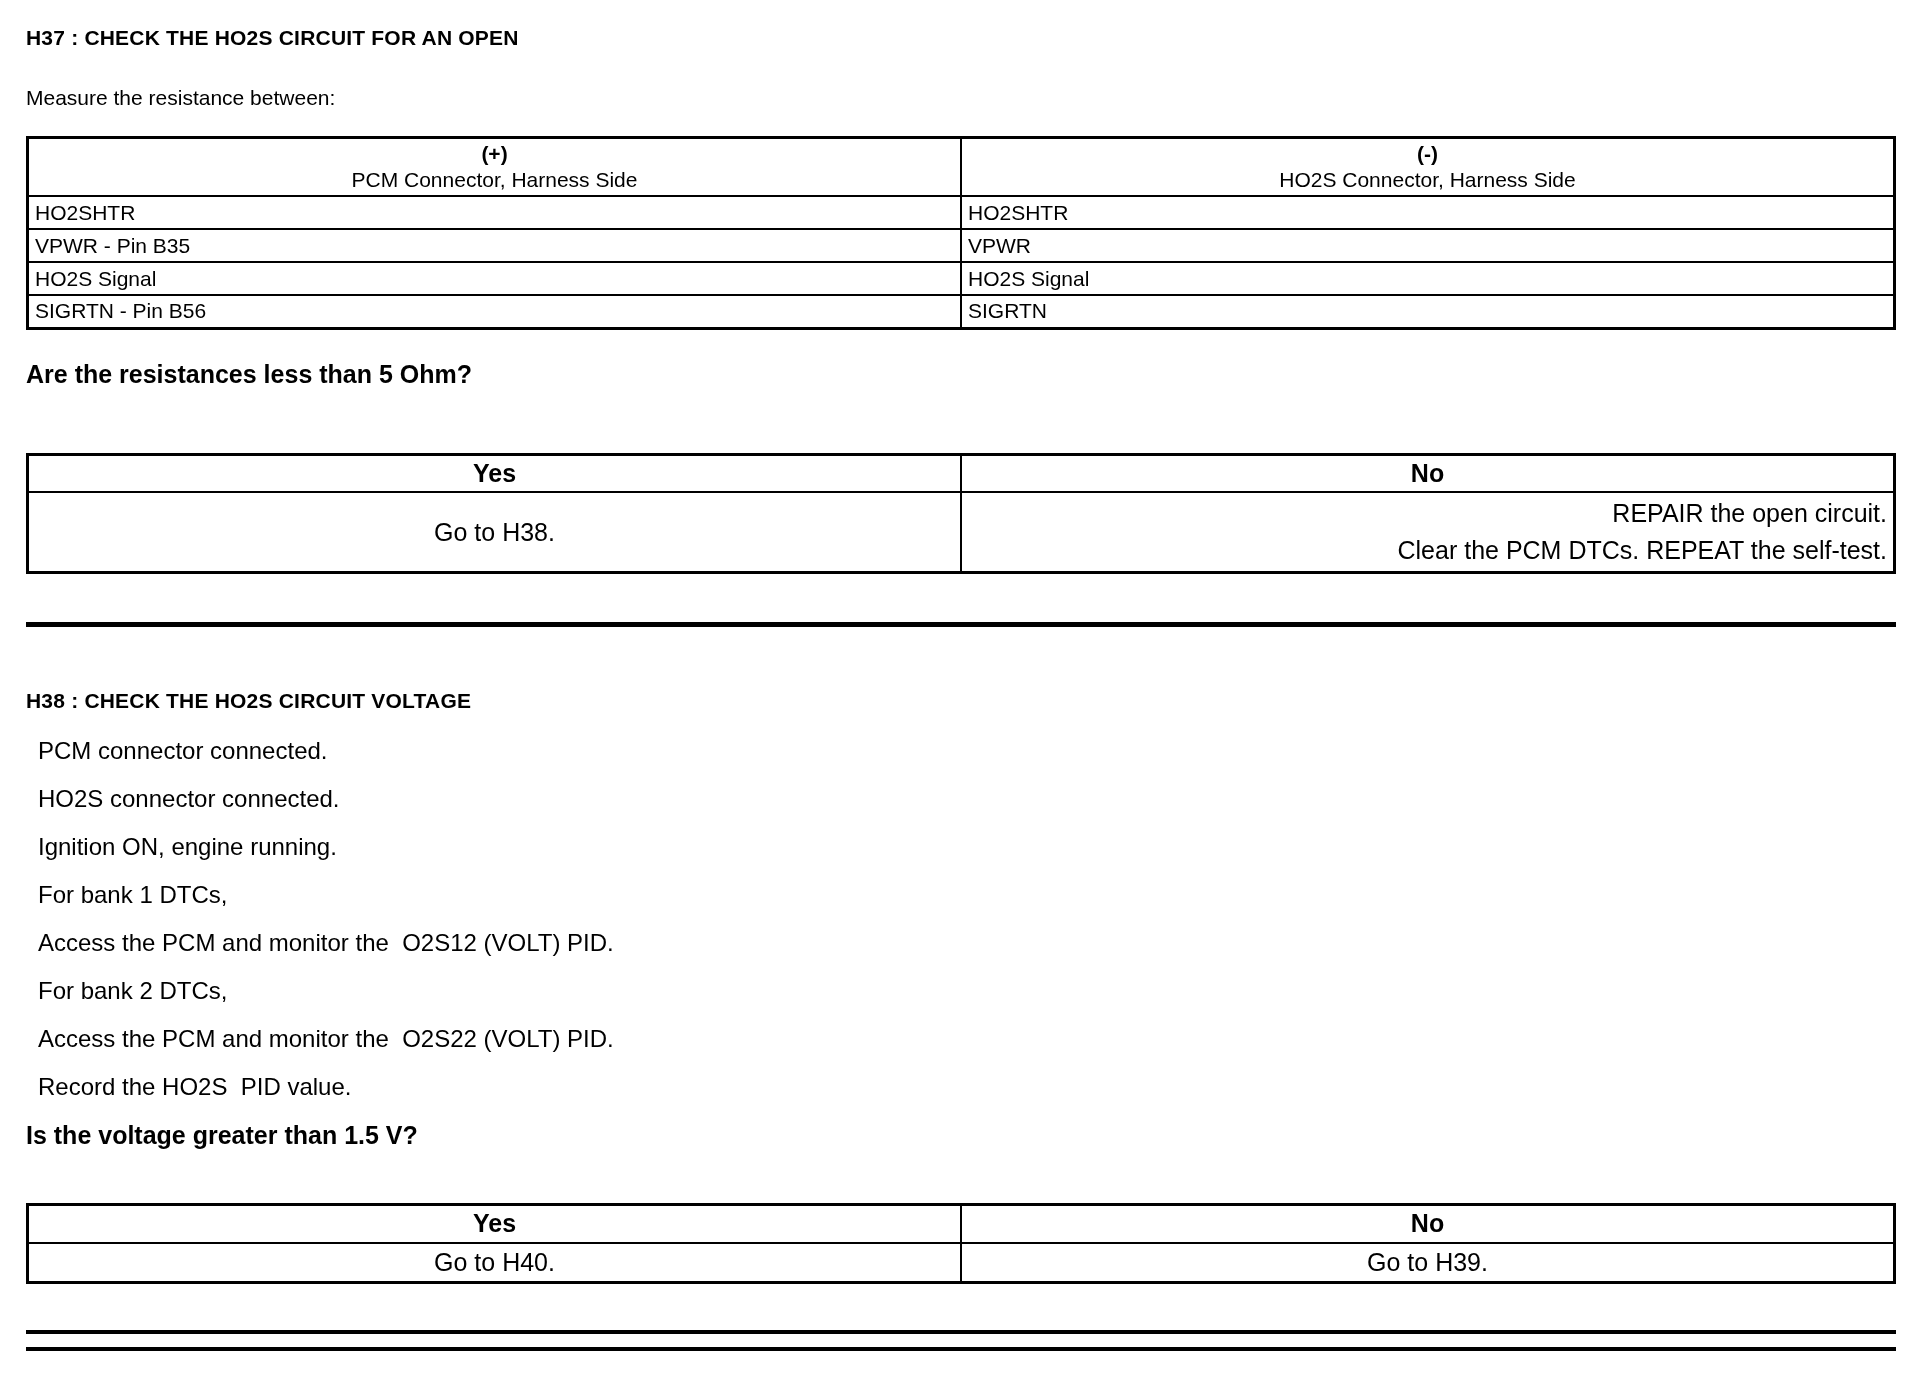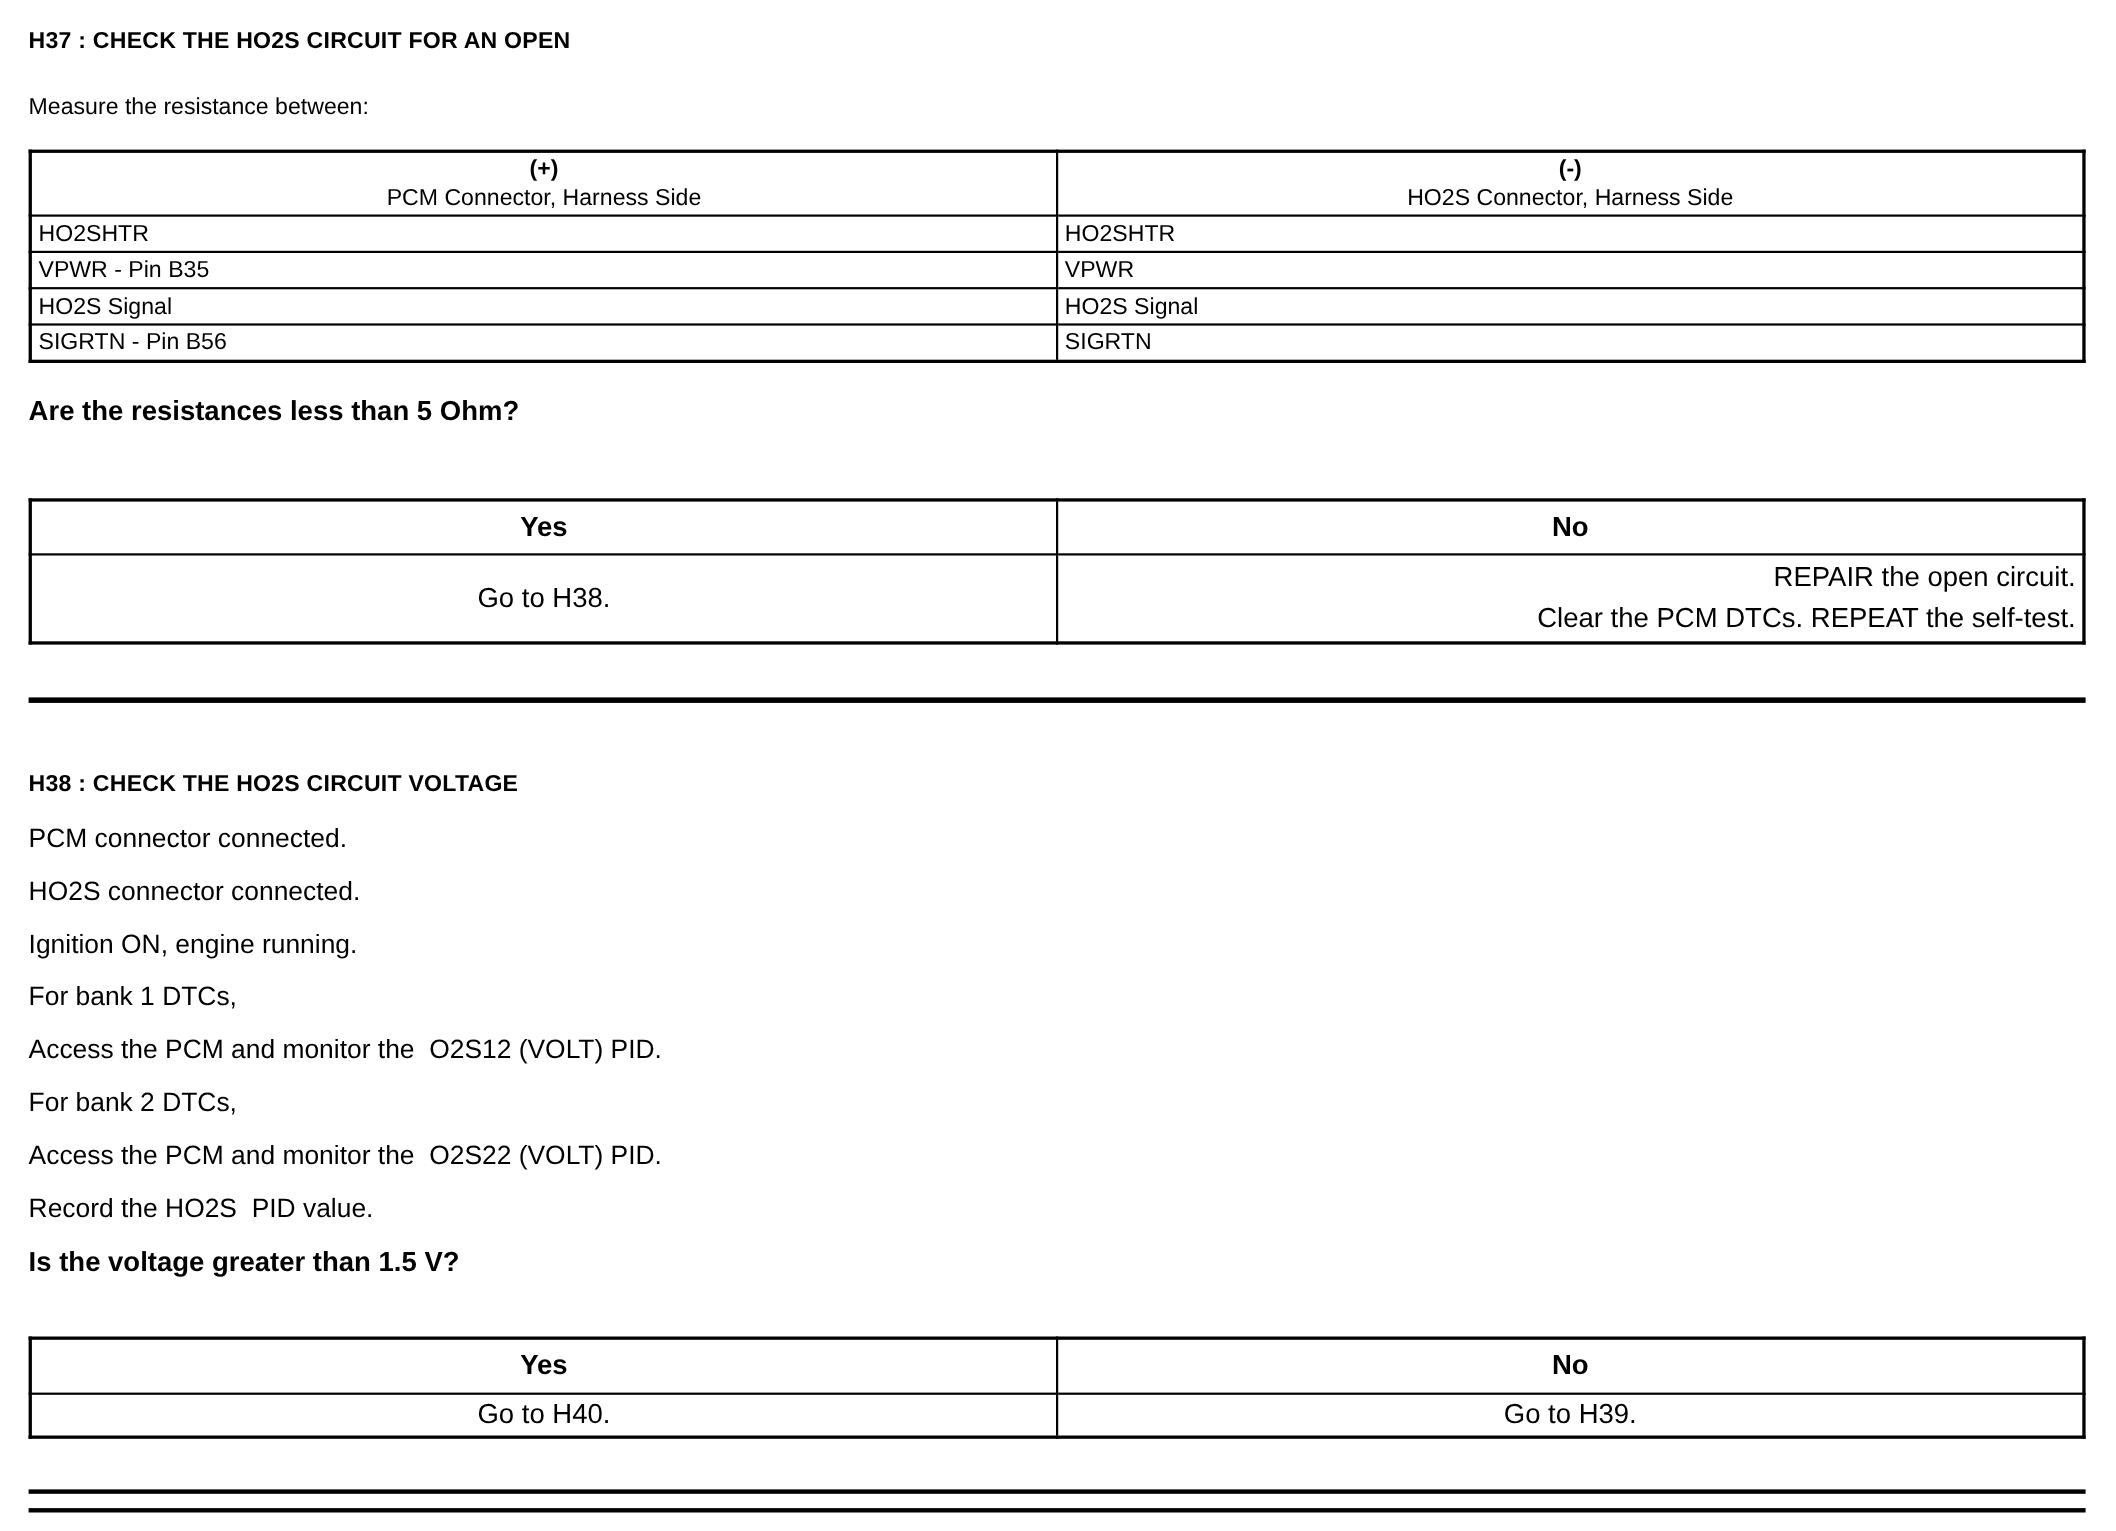--- a/index.html
+++ b/index.html
@@ -52,21 +52,21 @@
     font-size: 25px;
     font-weight: 700;
   }
 
   .decision-table { margin-top: 64px; }
   .decision-table th {
     font-size: 25px;
     font-weight: 700;
     text-align: center;
     padding: 3px 6px;
-    height: 50px;
+    height: 38px;
     vertical-align: middle;
   }
   .decision-table td {
     font-size: 25px;
     padding: 2px 6px;
     vertical-align: middle;
   }
   .cell-center { text-align: center; }
   .cell-left   { text-align: right; }
   .cell-tall   { height: 80px; }
@@ -79,20 +79,21 @@
     background: #000;
     margin-top: 48px;
   }
 
   .section-h38 { margin-top: 62px; }
   .steps { margin-top: 14px; }
   .step-line {
     font-size: 24px;
     line-height: 48px;
     white-space: pre-wrap;
+    margin-left: 12px;
   }
   .question-inline {
     font-size: 25px;
     font-weight: 700;
     line-height: 48px;
   }
   .decision-table-2 { margin-top: 44px; }
 
   .rule-bottom-1 { border: 0; height: 4px; background: #000; margin-top: 46px; }
   .rule-bottom-2 { border: 0; height: 4px; background: #000; margin-top: 13px; }

